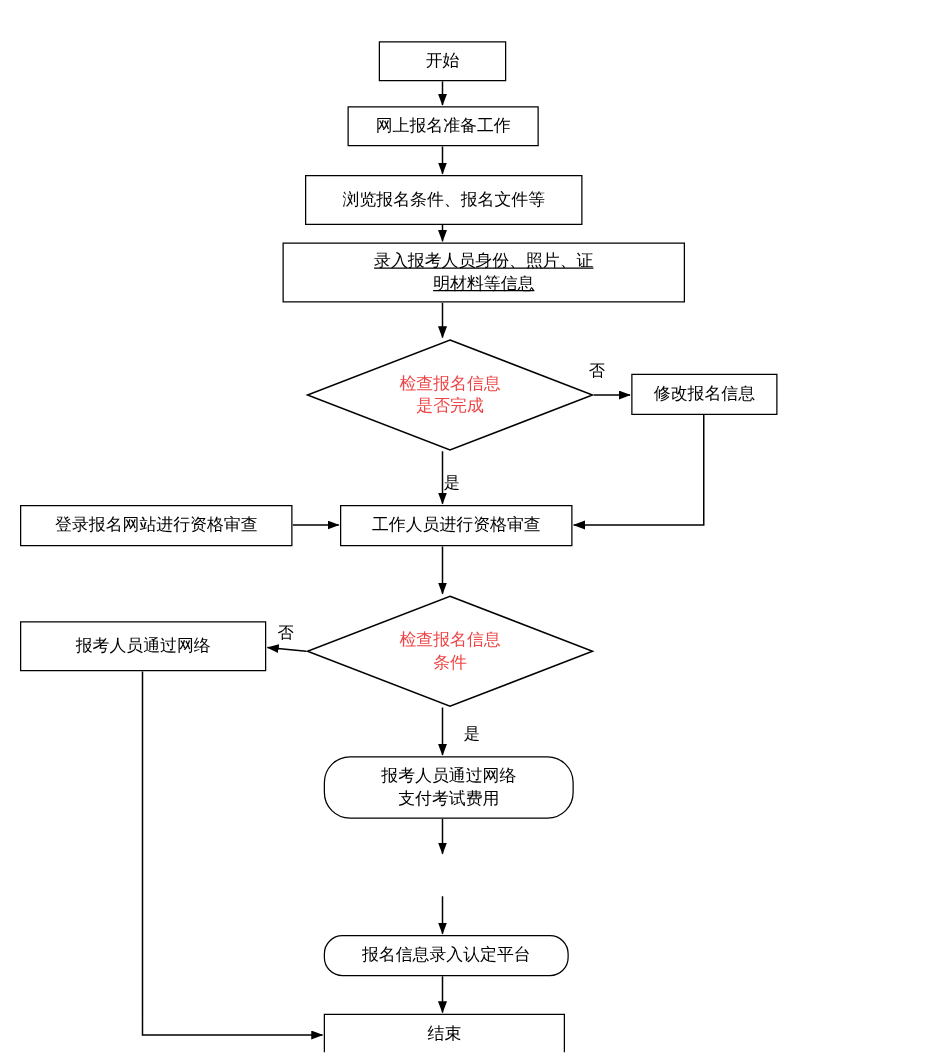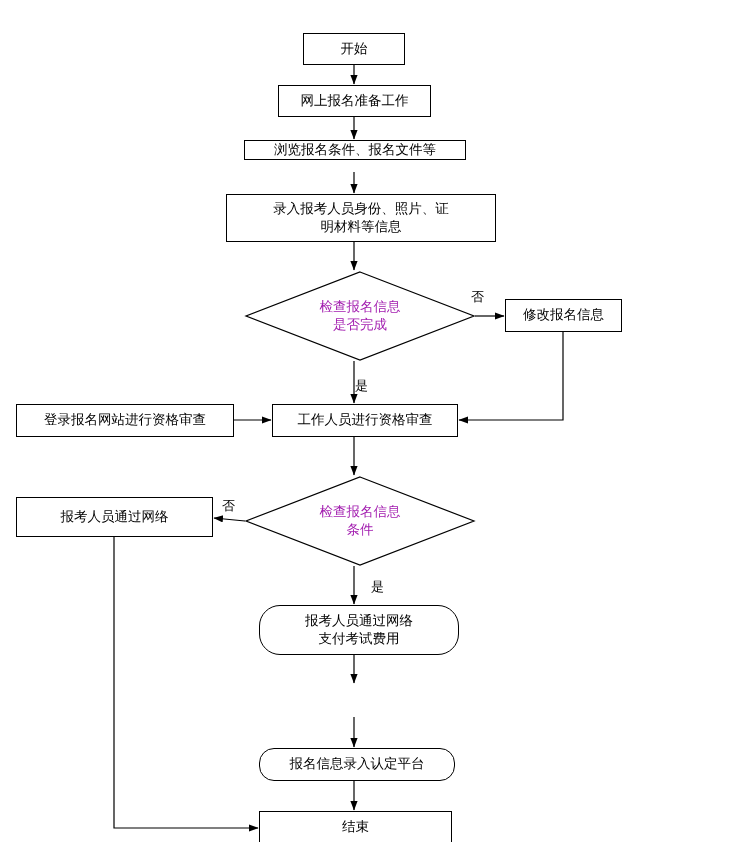--- a/index.html
+++ b/index.html
@@ -45,21 +45,21 @@
     position: absolute;
     left: 0;
     top: 0;
     width: 100%;
     height: 100%;
     display: flex;
     align-items: center;
     justify-content: center;
     text-align: center;
     font-size: 13.5px;
-    color: #a21caf;
+    color: #ef4444;
     line-height: 1.35;
     white-space: pre-line;
     pointer-events: none;
   }
   .edge-label {
     position: absolute;
     font-size: 13px;
     color: #000000;
     background: transparent;
   }
@@ -117,25 +117,25 @@
   </svg>
 
   <div class="node" style="left:303px; top:33px; width:102px; height:32px;">
     <span>开始</span>
   </div>
 
   <div class="node" style="left:278px; top:85px; width:153px; height:32px;font-family:Liberation Serif, serif;">
     <span>网上报名准备工作</span>
   </div>
 
-  <div class="node" style="left:244px; top:140px; width:222px; height:20px;">
+  <div class="node" style="left:244px; top:140px; width:222px; height:40px;">
     <span>浏览报名条件、报名文件等</span>
   </div>
 
-  <div class="node" style="left:226px; top:194px; width:270px; height:48px;">
+  <div class="node" style="left:226px; top:194px; width:322px; height:48px;text-decoration:underline;">
     <span>录入报考人员身份、照片、证
 明材料等信息</span>
   </div>
 
   <div class="diamond-wrap" style="left:245px; top:271px; width:230px; height:90px;">
     <svg width="230" height="90" viewBox="0 0 230 90">
       <polygon points="115,1 229,45 115,89 1,45" fill="#ffffff" stroke="#000000" stroke-width="1.2"></polygon>
     </svg>
     <div class="diamond-label">检查报名信息
 是否完成</div>

